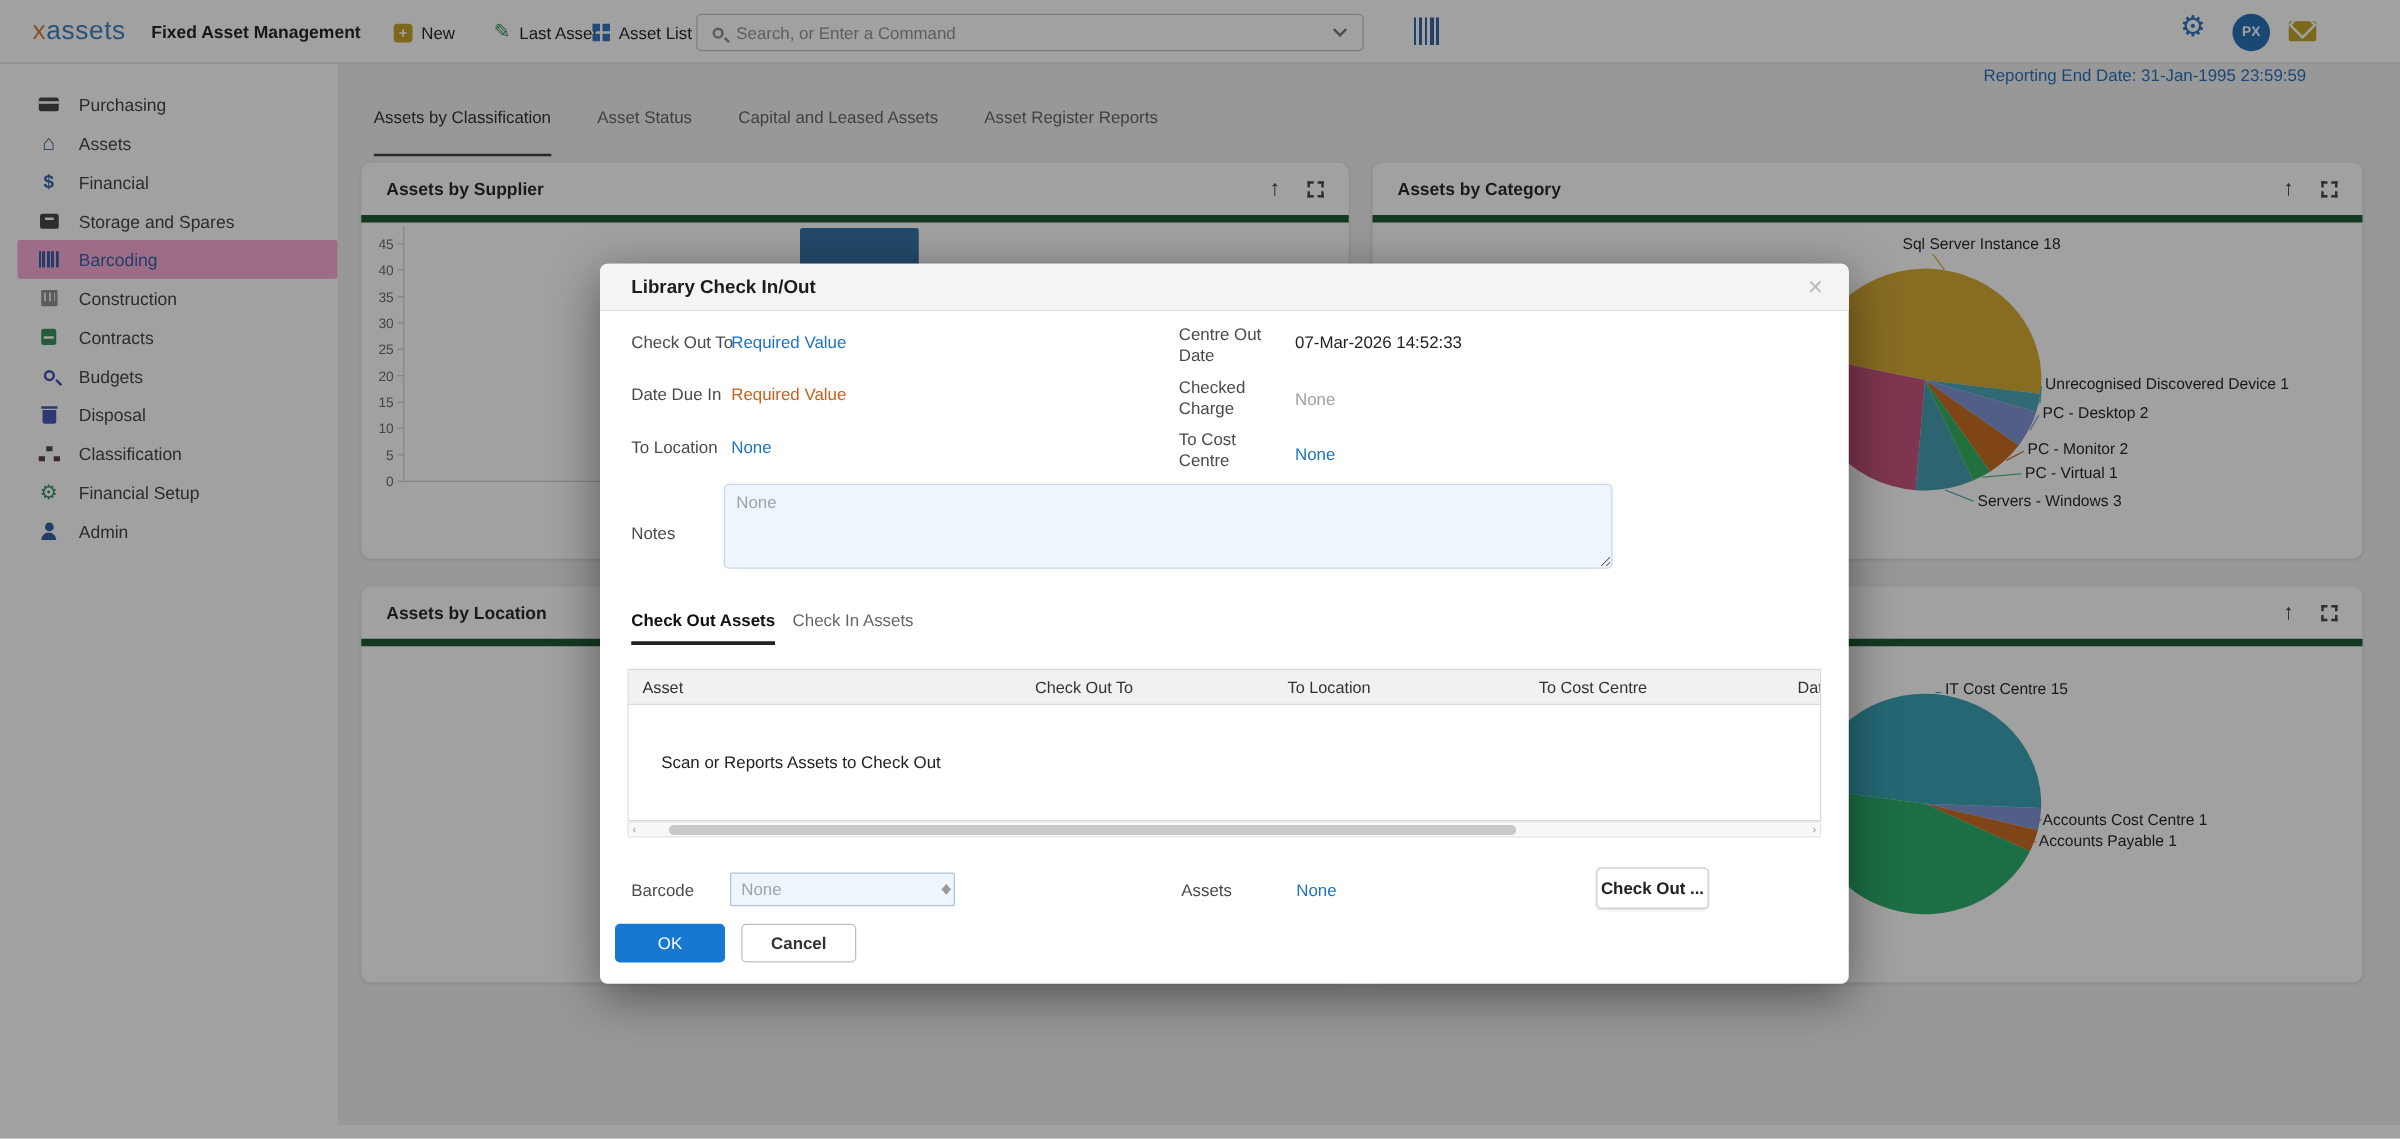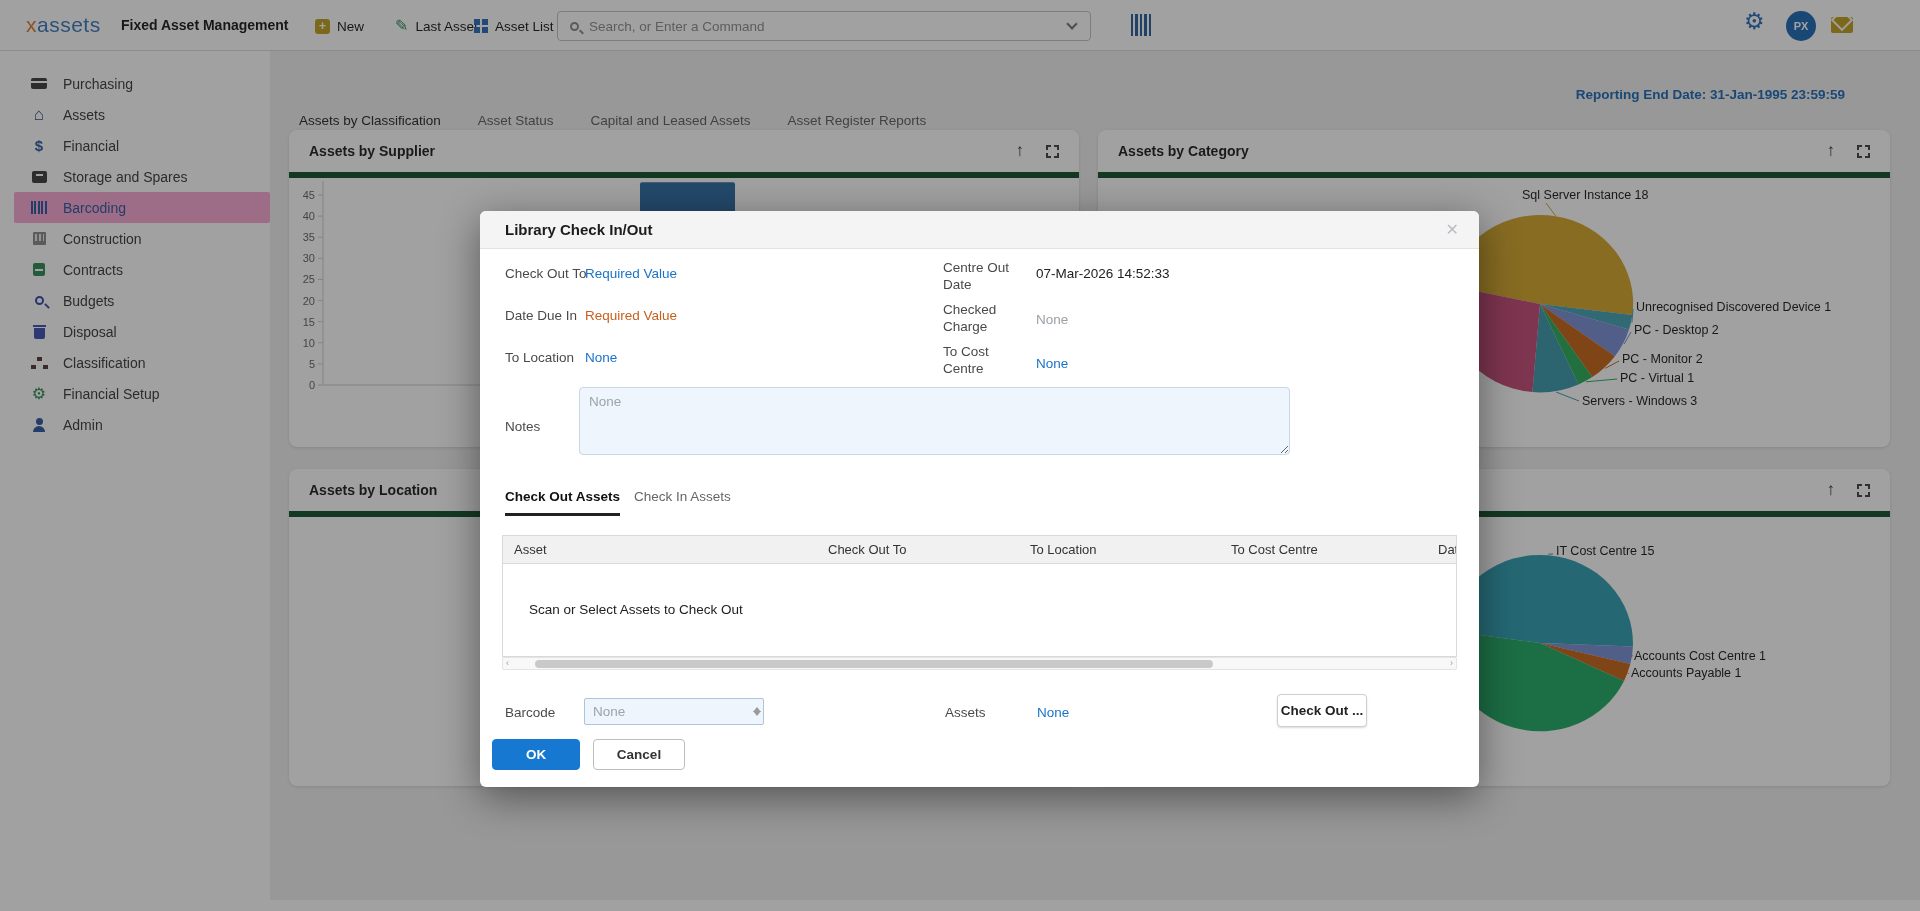--- a/index.html
+++ b/index.html
@@ -37,21 +37,21 @@
     background:repeating-linear-gradient(90deg,#2c5f9e 0 2px,transparent 2px 4px,#2c5f9e 4px 7px,transparent 7px 9px); }
   .ic-gear { position:absolute; left:1744px; top:8px; font-size:23px; color:#2c6fbd; cursor:pointer; }
   .avatar { position:absolute; left:1786px; top:11px; width:30px; height:30px; border-radius:50%;
     background:#1f6bb5; color:#fff; font-size:11px; font-weight:bold; display:flex; align-items:center;
     justify-content:center; cursor:pointer; }
   .ic-mail { position:absolute; left:1831px; top:17px; width:22px; height:16px; background:#c2a11f;
     border-radius:2px; cursor:pointer; overflow:hidden; }
   .ic-mail::after { content:""; position:absolute; left:2px; top:-5px; width:12px; height:12px;
     background:transparent; border:2px solid rgba(255,255,255,.95); transform:rotate(45deg); margin-left:1px; }
 
-  .reporting { position:absolute; top:53px; right:75px; font-size:13.5px; font-weight:bold; color:#1e6bb8; z-index:4;margin-top:34px; }
+  .reporting { position:absolute; top:53px; right:75px; font-size:13.5px; font-weight:normal; color:#1e6bb8; z-index:4; }
 
   
   .sidebar { position:absolute; left:0; top:51px; width:270px; height:849px; background:#fff; z-index:3; }
   .snav { padding-top:17px; }
   .sitem { display:flex; align-items:center; height:31px; padding-left:30px; gap:15px; font-size:14px;
     color:#3c3c3c; cursor:pointer; }
   .sitem.sel { background:#f9a8d4; margin-left:14px; padding-left:16px; color:#2c5aa0; border-radius:2px; }
   .si { width:18px; height:18px; flex:none; display:flex; align-items:center; justify-content:center; }
   .i-card { width:16px; height:11px; background:#3f3f3f; border-radius:2px; position:relative; }
   .i-card::after { content:""; position:absolute; left:0; top:3px; width:16px; height:2px; background:#fff; }
@@ -71,21 +71,21 @@
   .i-trash { width:11px; height:11px; background:#3f51b5; border-radius:0 0 2px 2px; position:relative; margin-top:3px; }
   .i-trash::before { content:""; position:absolute; left:-1px; top:-3px; width:13px; height:2px; background:#3f51b5; }
   .i-tree { width:5px; height:4px; background:#553a3a; box-shadow:-6px 8px 0 #553a3a, 6px 8px 0 #553a3a; margin-bottom:8px; }
   .i-gear { color:#2e8b57; font-size:16px; }
   .i-person { width:12px; height:6px; background:#2c5aa0; border-radius:6px 6px 0 0; position:relative; margin-top:8px; }
   .i-person::before { content:""; position:absolute; left:3px; top:-8px; width:7px; height:7px; border-radius:50%; background:#2c5aa0; }
 
   
   .content { position:absolute; left:270px; top:51px; width:1650px; height:849px; background:#f0f0f1; }
   .main-tabs { position:absolute; left:29px; top:35px; display:flex; gap:37px; }
-  .mtab { font-size:13.5px; color:#5f5f5f; padding-bottom:8px; cursor:pointer;margin-top:27px; }
+  .mtab { font-size:13.5px; color:#5f5f5f; padding-bottom:22px; cursor:pointer; }
   .mtab.active { color:#2a2a2a; border-bottom:2px solid #3a3a3a; }
 
   .panel { position:absolute; background:#fff; border-radius:8px; box-shadow:0 1px 3px rgba(0,0,0,.12); }
   .p-supplier { left:19px; top:79px; width:790px; height:317px; }
   .p-category { left:828px; top:79px; width:792px; height:317px; }
   .p-location { left:19px; top:418px; width:790px; height:317px; }
   .p-costcentre { left:828px; top:418px; width:792px; height:317px; }
   .phead { height:48px; border-bottom:6px solid #14532d; display:flex; align-items:center; padding:0 20px; }
   .ptitle { font-size:14px; font-weight:bold; color:#1f1f1f; flex:1; }
   .picons { display:flex; align-items:center; gap:22px; }
@@ -137,21 +137,21 @@
     font-family:"Liberation Sans", sans-serif; outline:none; }
   .m-barcode-input::placeholder { color:#9aa5af; }
   .m-spin { position:absolute; left:272px; top:490px; width:9px; height:21px; }
   .m-spin::before { content:""; position:absolute; left:1px; top:2px; border:4px solid transparent; border-bottom:5px solid #9a9a9a; }
   .m-spin::after { content:""; position:absolute; left:1px; bottom:2px; border:4px solid transparent; border-top:5px solid #9a9a9a; }
   .m-btn { position:absolute; font-size:13.5px; border-radius:4px; cursor:pointer; text-align:center;
     font-family:"Liberation Sans", sans-serif; }
   .btn-checkout { left:797px; top:483px; width:90px; height:33px; background:#fff; border:1px solid #cfcfcf;
     box-shadow:0 1px 2px rgba(0,0,0,.15); line-height:31px; color:#222; font-weight:bold; }
   .btn-ok { left:12px; top:528px; width:88px; height:31px; background:#1778d2; border:1px solid #1778d2;
-    color:#fff; font-weight:bold; line-height:29px; }
+    color:#fff; font-weight:normal; line-height:29px; }
   .btn-cancel { left:113px; top:528px; width:92px; height:31px; background:#fff; border:1px solid #bdbdbd;
     color:#333; line-height:29px; font-weight:bold; }
 </style>
 </head>
 <body>
 
 <div class="page">
 
   <header class="topbar">
     <div class="logo"><span class="lx">x</span><span class="lrest">assets</span></div>
@@ -398,21 +398,21 @@
 
     <div class="m-table">
       <div class="m-thead">
         <div class="m-th">Asset</div>
         <div class="m-th">Check Out To</div>
         <div class="m-th">To Location</div>
         <div class="m-th">To Cost Centre</div>
         <div class="m-th">Date Checked Out</div>
       </div>
       <div class="m-tbody">
-        <span class="m-empty">Scan or Select Assets to Check Out</span>
+        <span class="m-empty">Scan or Reports Assets to Check Out</span>
       </div>
     </div>
     <div class="m-hscroll">
       <span class="m-harrow" style="left:3px;">‹</span>
       <div class="m-thumb"></div>
       <span class="m-harrow" style="right:3px;">›</span>
     </div>
 
     <span class="m-lbl" style="left:25px; top:494px;">Barcode</span>
     <input type="text" class="m-barcode-input" placeholder="None" style="">

